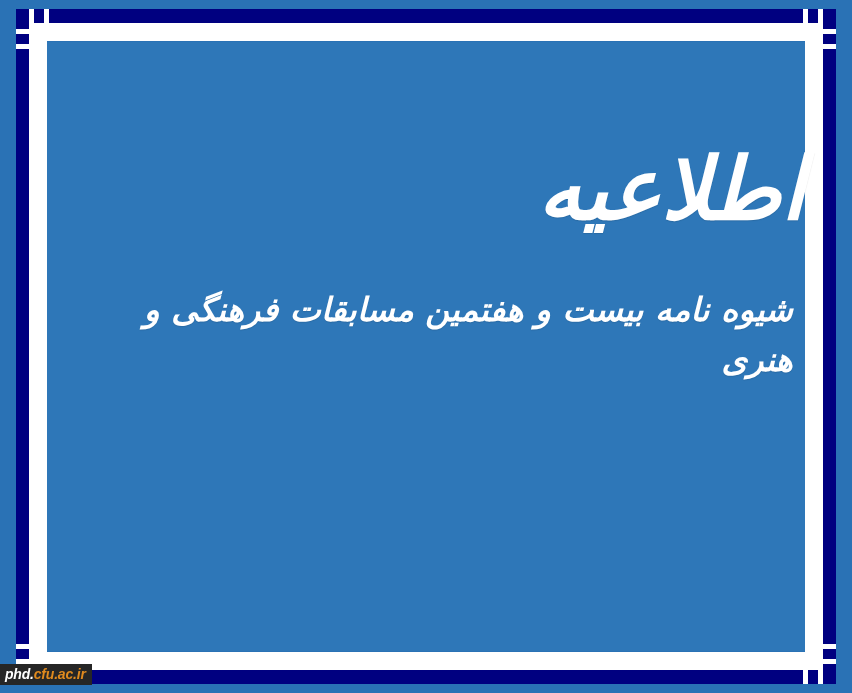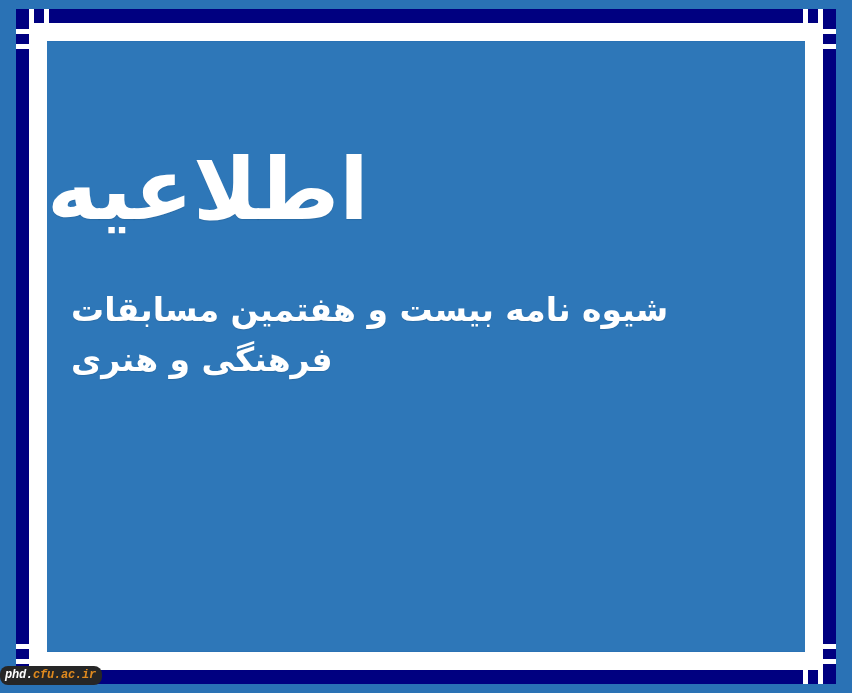--- a/index.html
+++ b/index.html
@@ -78,21 +78,22 @@
   .notch-br-v2 { right: 16px; bottom: 44px; width: 15px; height: 5px;  }
 
   
   .content {
     position: absolute;
     left: 47px;
     top: 42px;
     right: 47px;
     bottom: 42px;
     display: block;
-    text-align: left;
+    text-align: right;
+    font-style: italic;
   }
 
   .title {
     position: absolute;
     left: 0;
     right: 0;
     top: 100px;
     color: #ffffff;
     font-size: 86px;
     font-weight: bold;
@@ -119,29 +120,28 @@
   }
 
   
   .watermark {
     position: absolute;
     left: 0;
     bottom: 8px;
     background: #262626;
     color: #ffffff;
     padding: 3px 6px 4px 5px;
-    font-family: Liberation Mono, monospace;
+    font-family: Liberation Sans, sans-serif;
     font-style: italic;
     font-weight: bold;
-    font-size: 12px;
+    font-size: 14px;
     line-height: 1;
     direction: ltr;
     white-space: nowrap;
     letter-spacing: -0.2px;
-    border-radius: 8px;
   }
   .watermark .wm-a { color: #ffffff; }
   .watermark .wm-b { color: #e08a1e; }
 </style>
 </head>
 <body>
 
 <div class="poster">
 
   <div class="frame-navy"></div>

